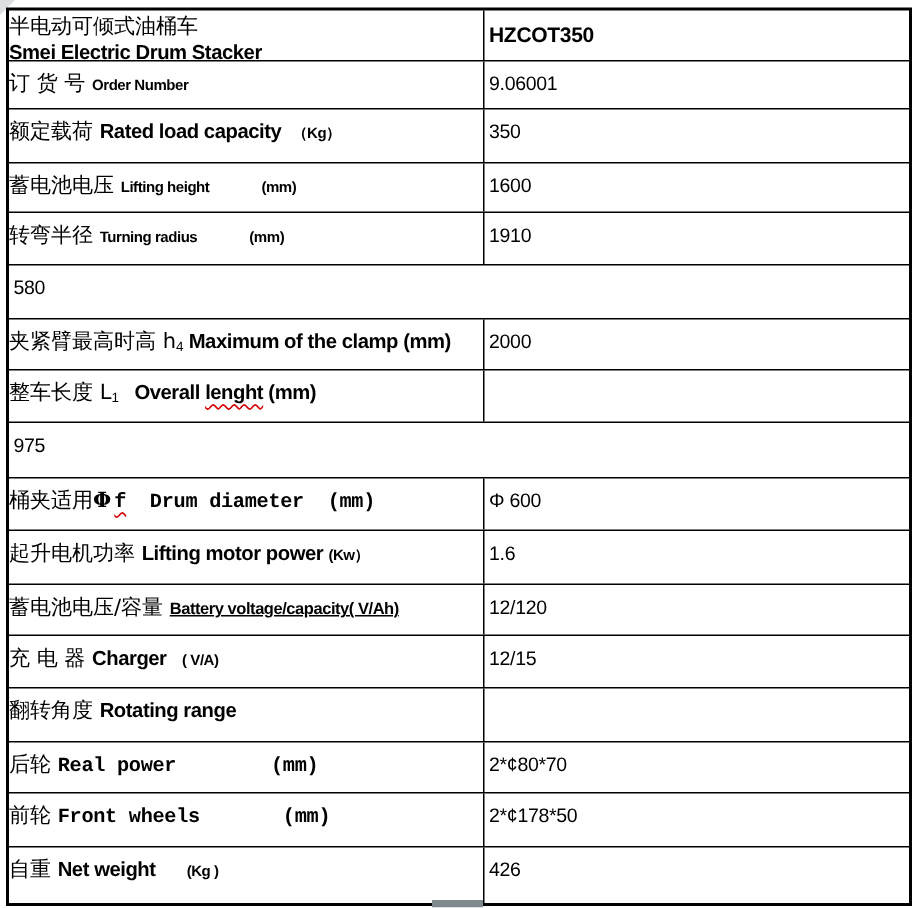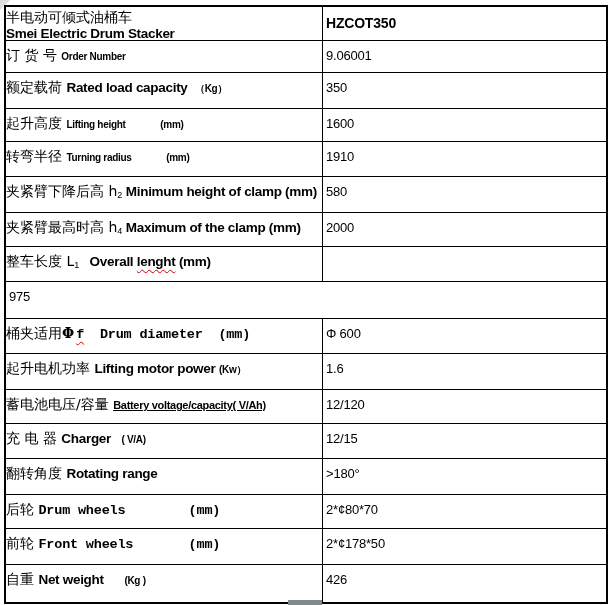--- a/index.html
+++ b/index.html
@@ -74,38 +74,35 @@
     <div class="tr">
       <div class="td left">
         <div class="line"><span class="seg-cn">额定载荷 </span><span class="seg-en">Rated load capacity</span><span class="seg-en seg-lg">   （Kg）</span></div>
       </div>
       <div class="td right">
         <div class="line"><span class="seg-val">350</span></div>
       </div>
     </div>
     <div class="tr">
       <div class="td left">
-        <div class="line"><span class="seg-cn">起升高度 </span><span class="seg-en seg-lg">Lifting height              (mm)</span></div>
+        <div class="line"><span class="seg-cn">蓄电池电压 </span><span class="seg-en seg-lg">Lifting height              (mm)</span></div>
       </div>
       <div class="td right">
         <div class="line"><span class="seg-val">1600</span></div>
       </div>
     </div>
     <div class="tr">
       <div class="td left">
         <div class="line"><span class="seg-cn">转弯半径 </span><span class="seg-en seg-lg">Turning radius              (mm)</span></div>
       </div>
       <div class="td right">
         <div class="line"><span class="seg-val">1910</span></div>
       </div>
     </div>
     <div class="tr">
-      <div class="td left">
-        <div class="line"><span class="seg-cn">夹紧臂下降后高 h</span><span class="seg-sub">2</span><span class="seg-en"> Minimum height of clamp (mm)</span></div>
-      </div>
       <div class="td right">
         <div class="line"><span class="seg-val">580</span></div>
       </div>
     </div>
     <div class="tr">
       <div class="td left">
         <div class="line"><span class="seg-cn">夹紧臂最高时高 h</span><span class="seg-sub">4</span><span class="seg-en"> Maximum of the clamp (mm)</span></div>
       </div>
       <div class="td right">
         <div class="line"><span class="seg-val">2000</span></div>
@@ -150,27 +147,24 @@
         <div class="line"><span class="seg-cn">充 电 器 </span><span class="seg-en">Charger   </span><span class="seg-en seg-lg">( V/A)</span></div>
       </div>
       <div class="td right">
         <div class="line"><span class="seg-val">12/15</span></div>
       </div>
     </div>
     <div class="tr">
       <div class="td left">
         <div class="line"><span class="seg-cn">翻转角度 </span><span class="seg-en">Rotating range</span></div>
       </div>
-      <div class="td right">
-        <div class="line"><span class="seg-val">&gt;180°</span></div>
-      </div>
     </div>
     <div class="tr">
       <div class="td left">
-        <div class="line"><span class="seg-cn">后轮 </span><span class="seg-mono">Drum wheels        (mm)</span></div>
+        <div class="line"><span class="seg-cn">后轮 </span><span class="seg-mono">Real power        (mm)</span></div>
       </div>
       <div class="td right">
         <div class="line"><span class="seg-val">2*¢80*70</span></div>
       </div>
     </div>
     <div class="tr">
       <div class="td left">
         <div class="line"><span class="seg-cn">前轮 </span><span class="seg-mono">Front wheels       (mm)</span></div>
       </div>
       <div class="td right">

